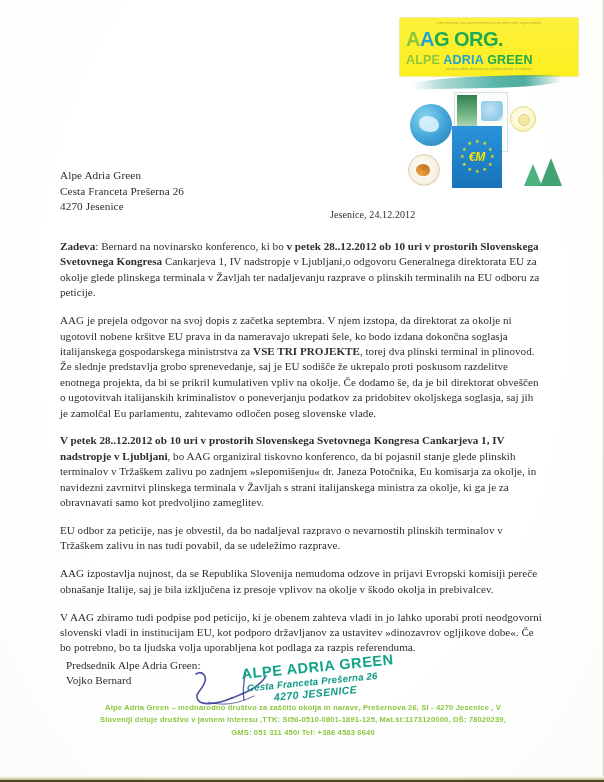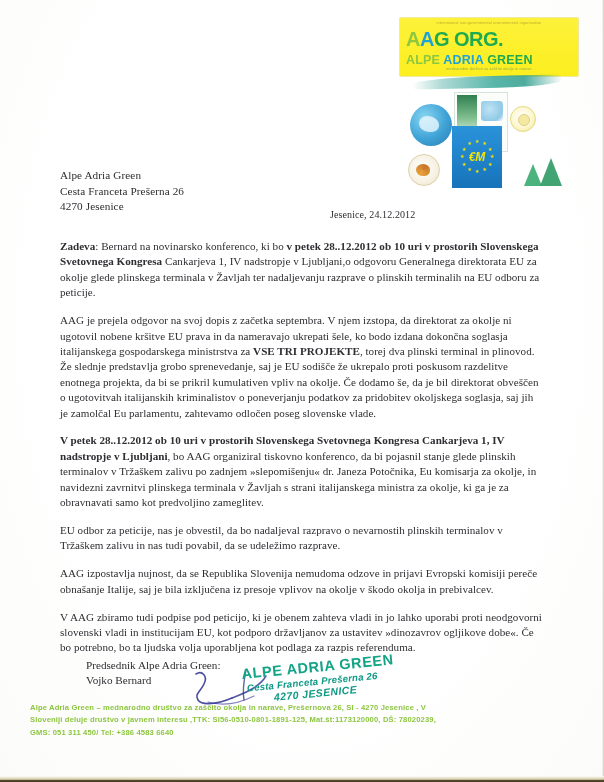--- a/index.html
+++ b/index.html
@@ -220,21 +220,21 @@
     line-height: 15.4px;
     text-align: left;
     letter-spacing: .02px;
   }
   #body-block p { margin: 0 0 12.5px 0; }
   b { font-weight: bold; }
 
   
   #signature {
     position: absolute;
-    left: 86px;
+    left: 66px;
     top: 658px;
     font-size: 11.2px;
     line-height: 15.4px;
   }
 
   
   #handsign {
     position: absolute;
     left: 188px;
     top: 666px;
@@ -282,21 +282,21 @@
     margin-left: 30px;
     white-space: nowrap;
   }
 
   
   #footer {
     position: absolute;
     left: 30px;
     right: 28px;
     top: 702px;
-    text-align: left;
+    text-align: center;
     font-family: "Liberation Sans", sans-serif;
     font-size: 7.6px;
     line-height: 12.4px;
     font-weight: bold;
     color: #8cc63f;
     letter-spacing: .15px;
   }
 </style>
 </head>
 <body>

